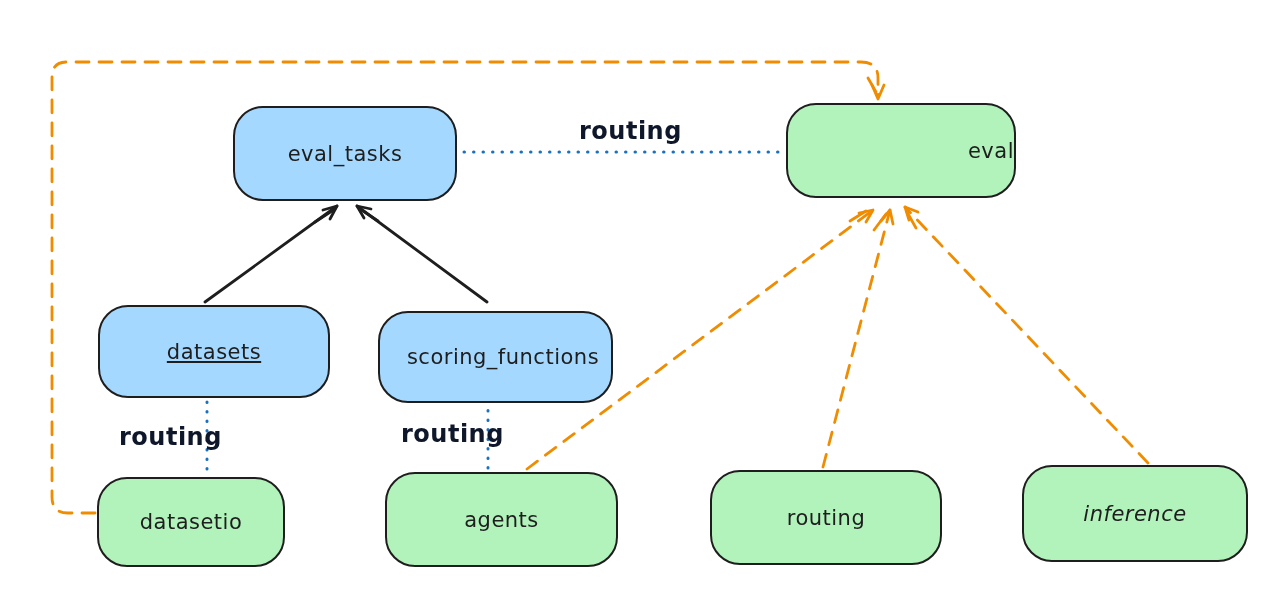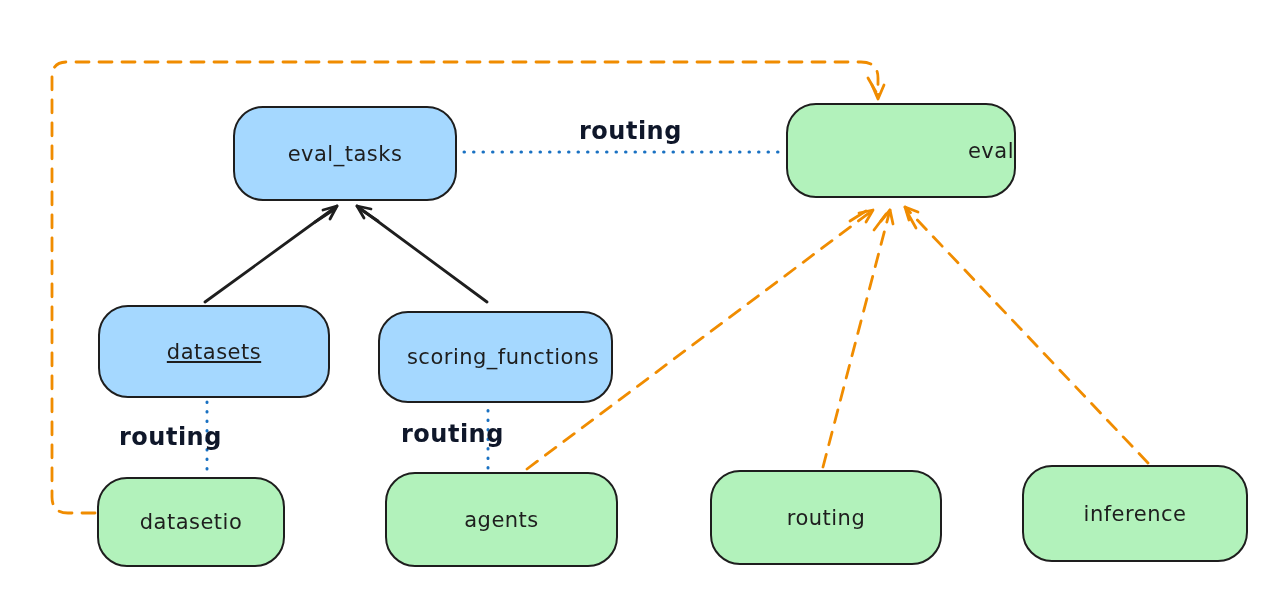--- a/index.html
+++ b/index.html
@@ -42,21 +42,21 @@
     white-space:nowrap;
   }
   
   #n-eval-tasks        { left:233px; top:106px; width:224px; height:95px; }
   #n-eval              { left:786px; top:103px; width:230px; height:95px;justify-content:flex-end; }
   #n-datasets          { left:98px;  top:305px; width:232px; height:93px;text-decoration:underline; }
   #n-scoring-functions { left:378px; top:311px; width:235px; height:92px;padding-left:15px; }
   #n-datasetio         { left:97px;  top:477px; width:188px; height:90px; }
   #n-scoring           { left:385px; top:472px; width:233px; height:95px; }
   #n-agents            { left:710px; top:470px; width:232px; height:95px; }
-  #n-inference         { left:1022px;top:465px; width:226px; height:97px; }
+  #n-inference         { left:1022px;top:465px; width:226px; height:97px;font-style:italic; }
   
   #lbl-routing-top    { left:579px; top:117px; }
   #lbl-routing-left   { left:119px; top:423px; }
   #lbl-routing-middle { left:401px; top:420px; }
 </style>
 </head>
 <body>
 
 <div id="canvas">
 

